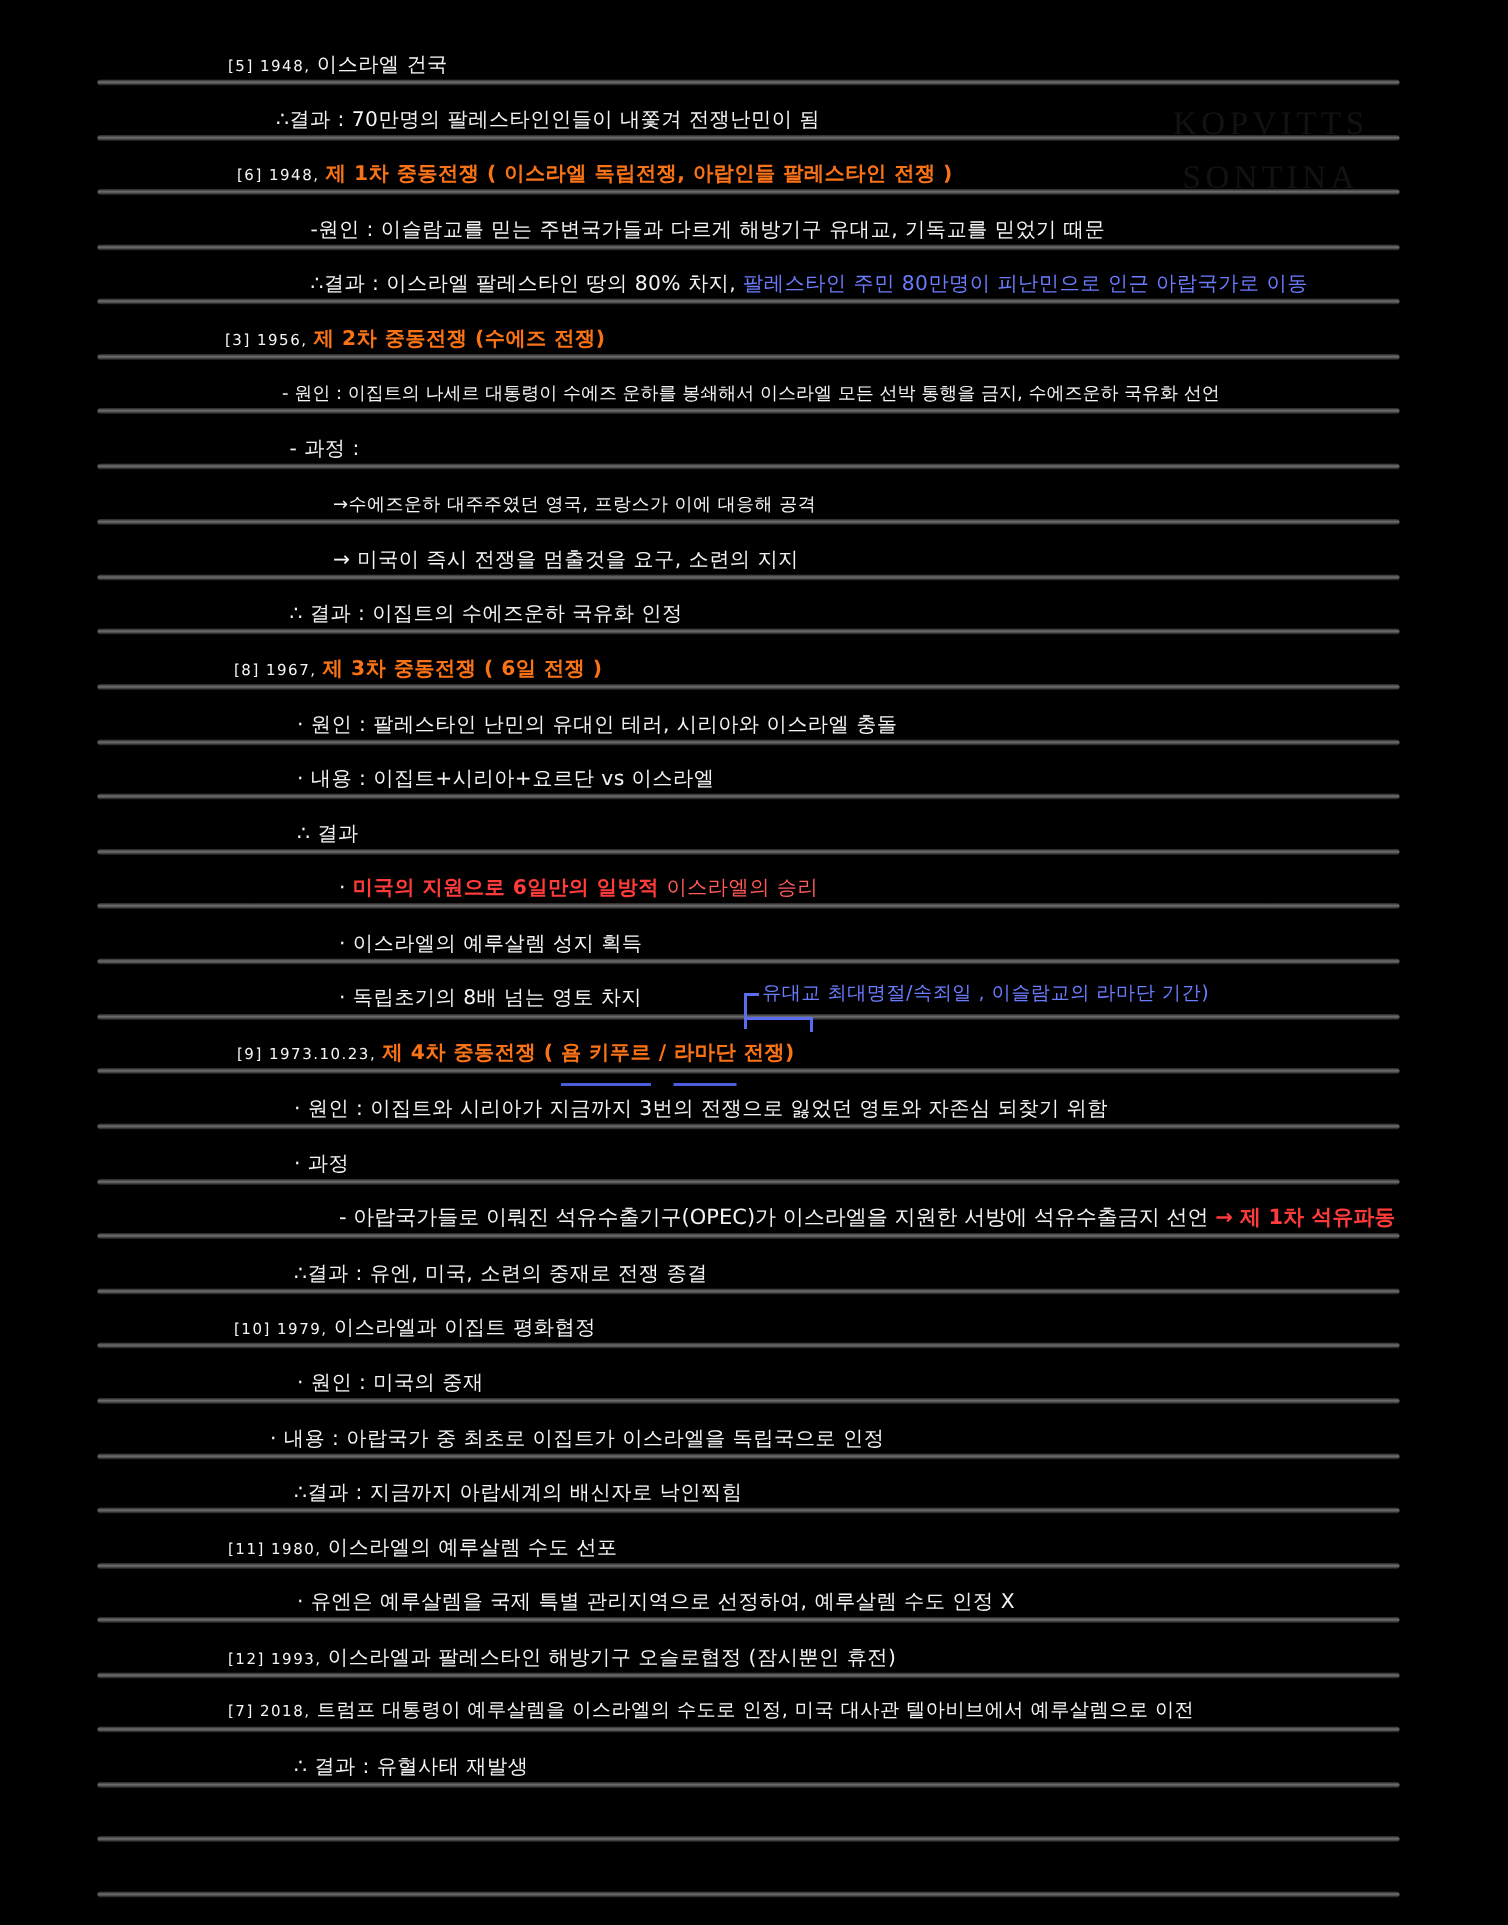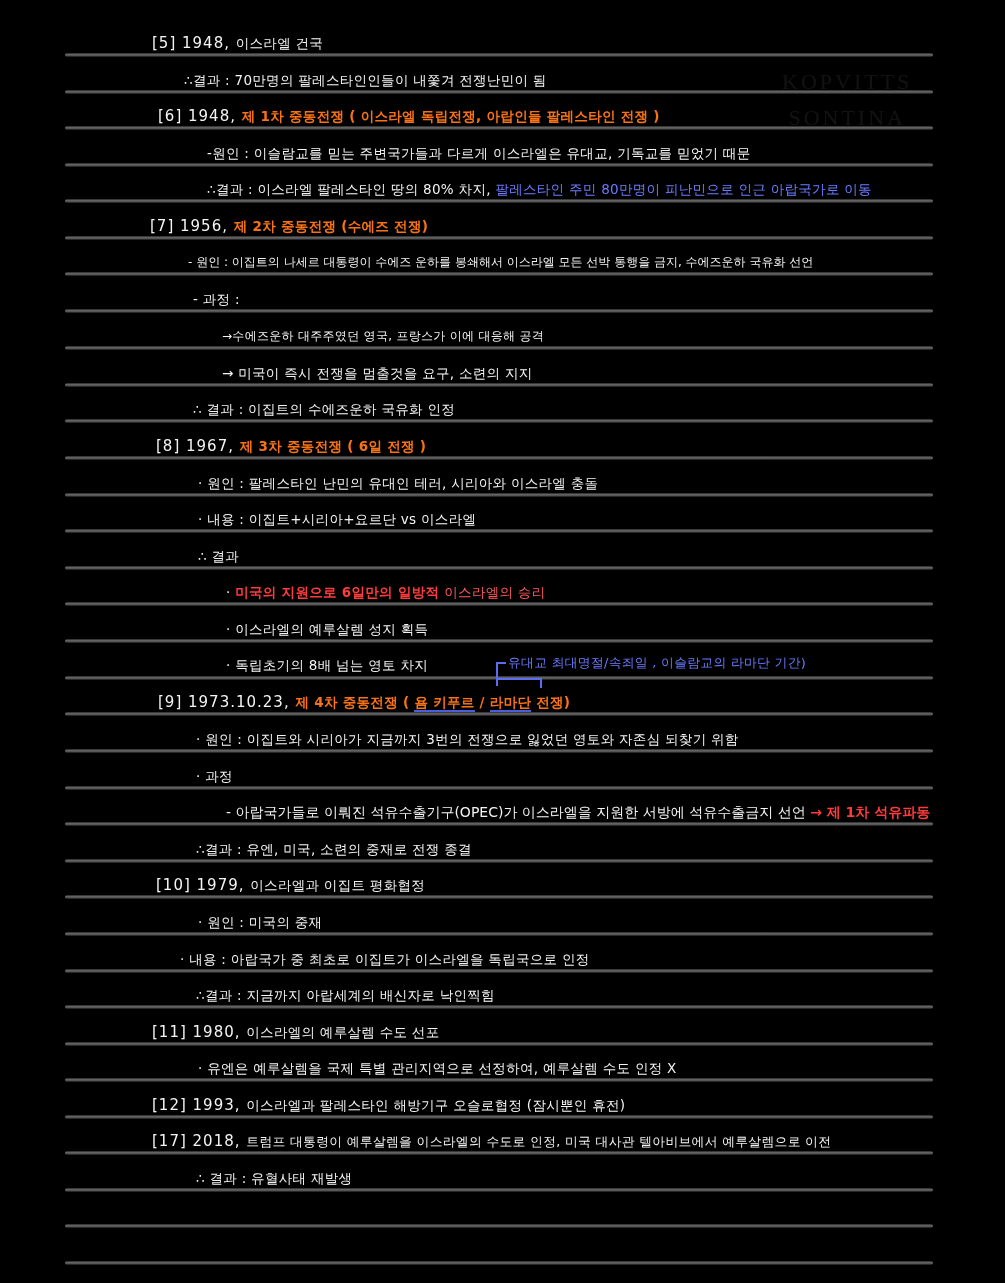--- a/index.html
+++ b/index.html
@@ -2,25 +2,25 @@
 <html><head>
 <meta charset="utf-8">
 <style>
   html, body { margin: 0; padding: 0; background: #000; }
   body { width: 1005px; height: 1283px; position: relative; overflow: hidden;
          font-family: "DejaVu Sans", "Liberation Sans", sans-serif; color: #f4f4f4; }
   .rule { position: absolute; left: 65px; width: 868px; height: 4px;
           background: linear-gradient(to bottom, rgba(90,90,90,0.4), #6e6e6e 45%, #5a5a5a 60%, rgba(60,60,60,0.3));
           border-radius: 2px; }
   .row { position: absolute; height: 26px; line-height: 26px; font-size: 13.5px; white-space: nowrap; letter-spacing: 0.3px; }
-  .head { font-size: 15px; letter-spacing: 1px; text-align: right; }
+  .head { font-size: 10px; letter-spacing: 1px; text-align: right; }
   .y { color: #f97316; font-weight: bold; }
   .b { color: #6b7cff; }
   .r { color: #ff3b3b; font-weight: bold; text-align: center; }
-  .u { border-bottom: 2px solid #4b5cdc; padding-bottom: 0; }
+  .u { border-bottom: 2px solid #4b5cdc; padding-bottom: 12px; }
   .watermark { position: absolute; left: 782px; top: 64px; color: rgba(255,255,255,0.07);
                font-family: "Liberation Serif", serif; font-size: 22px; line-height: 36px;
                letter-spacing: 3px; text-align: center; }
   .bracket { position: absolute; border-color: #5b6cf0; border-style: solid; }
 </style>
 </head>
 <body>
 
 <div>
   <div class="rule" style="top:53px"></div>
@@ -66,27 +66,27 @@
 
 <div>
   <div class="row" style="left:152px;top:30px">
     <span class="head">[5] 1948, </span><span>이스라엘 건국</span>
   </div>
   <div class="row" style="left:184px;top:67px">∴결과 : 70만명의 팔레스타인인들이 내쫓겨 전쟁난민이 됨</div>
 
   <div class="row" style="left:158px;top:103px">
     <span class="head">[6] 1948, </span><span class="y">제 1차 중동전쟁 ( 이스라엘 독립전쟁, 아랍인들 팔레스타인 전쟁 )</span>
   </div>
-  <div class="row" style="left:207px;top:140px">-원인 : 이슬람교를 믿는 주변국가들과 다르게 이스라엘은 유대교, 기독교를 믿었기 때문</div>
+  <div class="row" style="left:207px;top:140px">-원인 : 이슬람교를 믿는 주변국가들과 다르게 해방기구 유대교, 기독교를 믿었기 때문</div>
   <div class="row" style="left:207px;top:176px">
     <span>∴결과 : 이스라엘 팔레스타인 땅의 80% 차지, </span><span class="b">팔레스타인 주민 80만명이 피난민으로 인근 아랍국가로 이동</span>
   </div>
 
   <div class="row" style="left:150px;top:213px">
-    <span class="head">[7] 1956, </span><span class="y">제 2차 중동전쟁 (수에즈 전쟁)</span>
+    <span class="head">[3] 1956, </span><span class="y">제 2차 중동전쟁 (수에즈 전쟁)</span>
   </div>
   <div class="row" style="left:188px;top:249px;font-size:12px;letter-spacing:0">- 원인 : 이집트의 나세르 대통령이 수에즈 운하를 봉쇄해서 이스라엘 모든 선박 통행을 금지, 수에즈운하 국유화 선언</div>
   <div class="row" style="left:193px;top:286px">- 과정 :</div>
   <div class="row" style="left:222px;top:323px;font-size:12px">→수에즈운하 대주주였던 영국, 프랑스가 이에 대응해 공격</div>
   <div class="row" style="left:222px;top:360px">→ 미국이 즉시 전쟁을 멈출것을 요구, 소련의 지지</div>
   <div class="row" style="left:193px;top:396px">∴ 결과 : 이집트의 수에즈운하 국유화 인정</div>
 
   <div class="row" style="left:156px;top:433px">
     <span class="head">[8] 1967, </span><span class="y">제 3차 중동전쟁 ( 6일 전쟁 )</span>
   </div>
@@ -124,16 +124,16 @@
 
   <div class="row" style="left:152px;top:1019px">
     <span class="head">[11] 1980, </span><span>이스라엘의 예루살렘 수도 선포</span>
   </div>
   <div class="row" style="left:198px;top:1055px">· 유엔은 예루살렘을 국제 특별 관리지역으로 선정하여, 예루살렘 수도 인정 X</div>
 
   <div class="row" style="left:152px;top:1092px">
     <span class="head">[12] 1993, </span><span>이스라엘과 팔레스타인 해방기구  오슬로협정 (잠시뿐인 휴전)</span>
   </div>
   <div class="row" style="left:152px;top:1128px;font-size:12.8px">
-    <span class="head">[17] 2018, </span><span>트럼프 대통령이 예루살렘을 이스라엘의 수도로 인정, 미국 대사관 텔아비브에서 예루살렘으로 이전</span>
+    <span class="head">[7] 2018, </span><span>트럼프 대통령이 예루살렘을 이스라엘의 수도로 인정, 미국 대사관 텔아비브에서 예루살렘으로 이전</span>
   </div>
   <div class="row" style="left:196px;top:1165px">∴ 결과 : 유혈사태 재발생</div>
 </div>
 
 </body></html>

